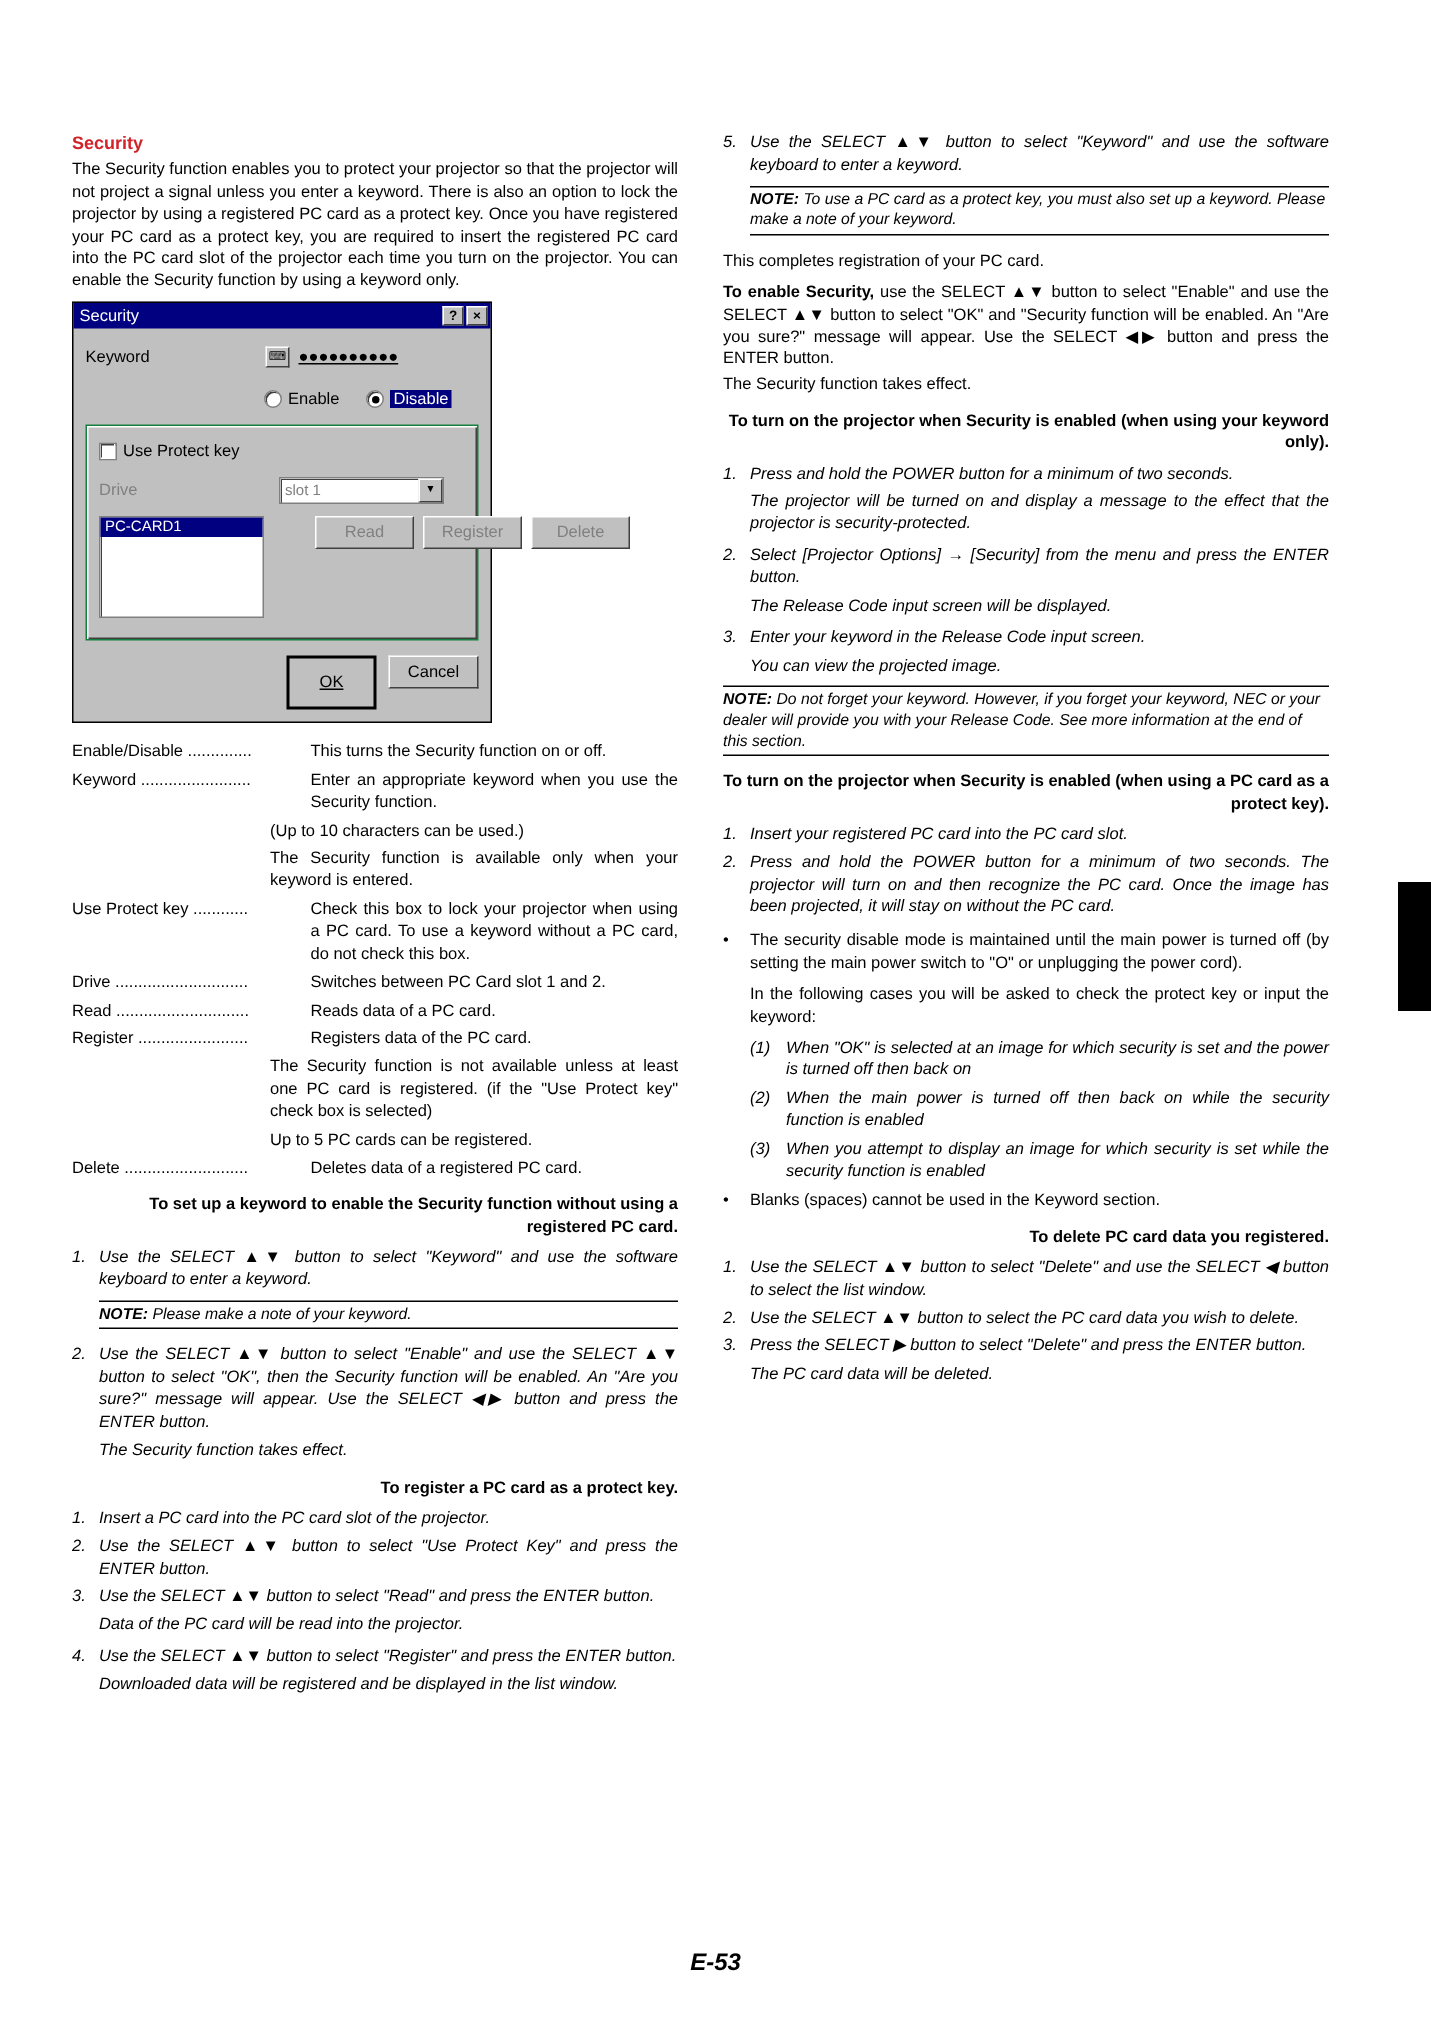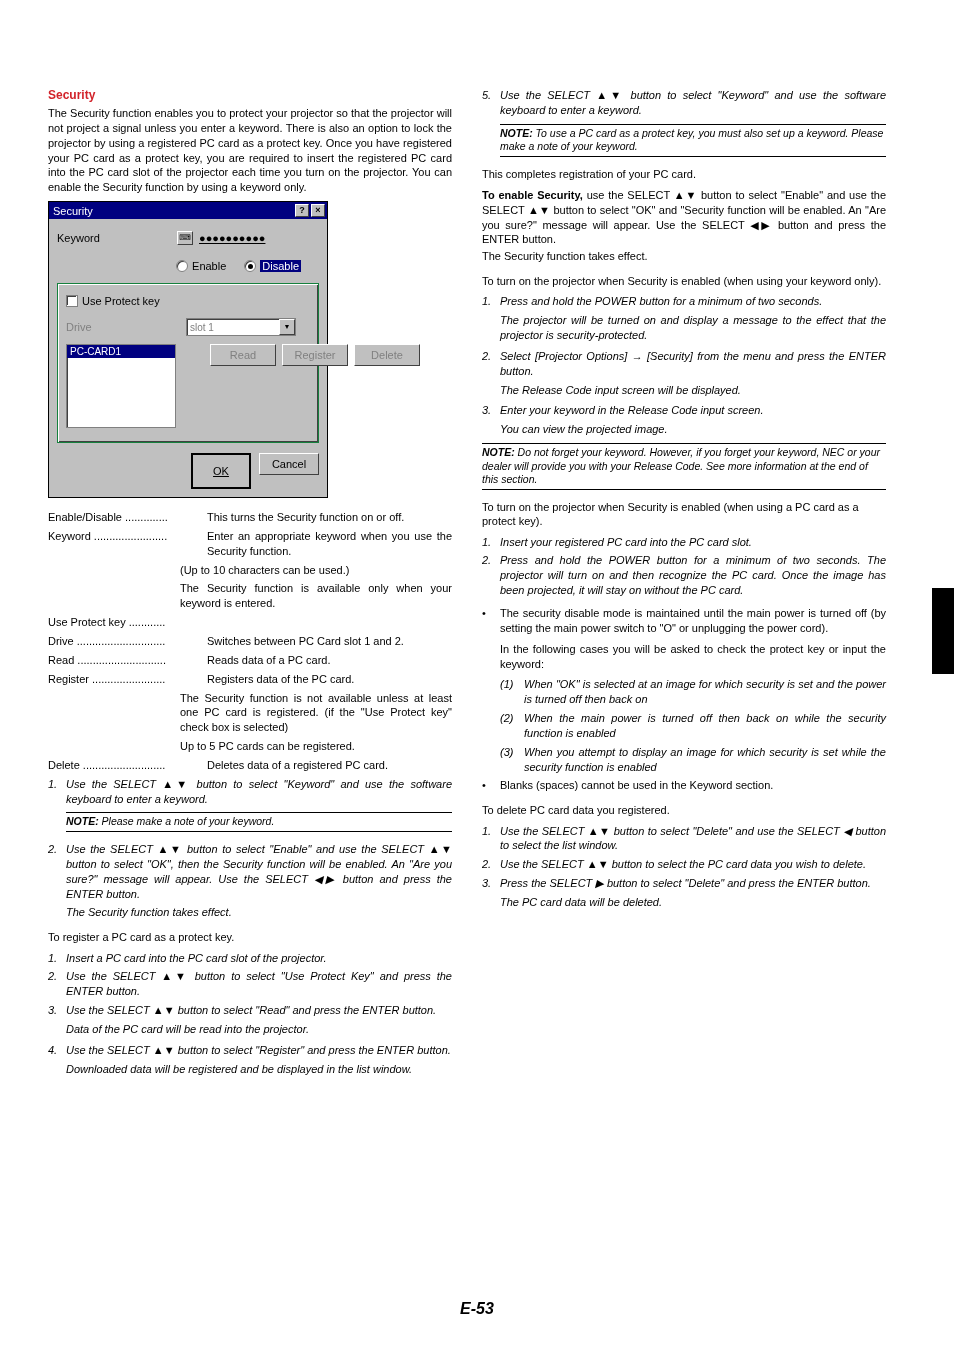--- a/index.html
+++ b/index.html
@@ -44,21 +44,21 @@
     line-height: 1.3;
   }
   .note-label { font-weight: bold; font-style: italic; }
   .defs { margin-top: 8px; }
   .def-row { display: flex; margin-bottom: 4px; line-height: 1.35; gap: 27px; }
   .def-term { width: 132px; flex-shrink: 0; position: relative; }
   .def-term::after { content: ""; }
   .def-desc { flex: 1; text-align: justify; }
   .def-cont { margin-left: 132px; margin-bottom: 4px; line-height: 1.35; text-align: justify; }
 
-  .section-head { font-weight: normal; margin: 10px 0 6px 0; line-height: 1.3; }
+  .section-head { font-weight: bold; margin: 10px 0 6px 0; line-height: 1.3; text-align: right; }
 
   ol.steps { list-style: none; margin-left: 0; }
   ol.steps > li { display: flex; margin-bottom: 4px; line-height: 1.35; text-align: justify; }
   ol.steps > li .num { width: 18px; flex-shrink: 0; font-style: italic; }
   ol.steps > li .txt { flex: 1; font-style: italic; }
   .step-sub { margin-left: 18px; font-style: italic; margin-bottom: 6px; line-height: 1.35; text-align: justify; }
 
   ul.bullets { list-style: none; }
   ul.bullets > li { display: flex; margin-bottom: 6px; line-height: 1.35; text-align: justify; }
   ul.bullets > li .b { width: 18px; flex-shrink: 0; }
@@ -145,21 +145,21 @@
     box-shadow: inset 1px 1px 0 #404040, inset -1px -1px 0 #fff;
     display: flex; align-items: center; justify-content: space-between;
     padding-left: 3px; color: #808080; font-size: 10px;
   }
   .drop .arrow {
     width: 16px; height: 16px; background: #c0c0c0;
     border: 1px solid #fff; border-right-color: #404040; border-bottom-color: #404040;
     text-align: center; font-size: 7px; line-height: 14px; color: #000;
   }
   .listbox {
-    width: 110px; height: 84px;
+    width: 110px; height: 68px;
     background: #fff;
     border: 1px solid #808080;
     box-shadow: inset 1px 1px 0 #404040, inset -1px -1px 0 #fff;
     font-size: 10px;
   }
   .listbox .sel { background: #000080; color: #fff; padding: 1px 3px; }
   .btn {
     height: 22px; min-width: 66px;
     background: #c0c0c0;
     border: 1px solid #fff;
@@ -261,20 +261,21 @@
           <span class="def-desc">This turns the Security function on or off.</span>
         </div>
       <div class="def-row">
           <span class="def-term">Keyword ........................</span>
           <span class="def-desc">Enter an appropriate keyword when you use the Security function.</span>
         </div>
       <div class="def-cont">(Up to 10 characters can be used.)</div>
       <div class="def-cont">The Security function is available only when your keyword is entered.</div>
       <div class="def-row">
           <span class="def-term">Use Protect key ............</span>
+          <span class="def-desc">Check this box to lock your projector when using a PC card. To use a keyword without a PC card, do not check this box.</span>
         </div>
       <div class="def-row">
           <span class="def-term">Drive .............................</span>
           <span class="def-desc">Switches between PC Card slot 1 and 2.</span>
         </div>
       <div class="def-row">
           <span class="def-term">Read .............................</span>
           <span class="def-desc">Reads data of a PC card.</span>
         </div>
       <div class="def-row">
@@ -282,20 +283,21 @@
           <span class="def-desc">Registers data of the PC card.</span>
         </div>
       <div class="def-cont">The Security function is not available unless at least one PC card is registered. (if the "Use Protect key" check box is selected)</div>
       <div class="def-cont">Up to 5 PC cards can be registered.</div>
       <div class="def-row">
           <span class="def-term">Delete ...........................</span>
           <span class="def-desc">Deletes data of a registered PC card.</span>
         </div>
     </div>
 
+    <div class="section-head">To set up a keyword to enable the Security function without using a registered PC card.</div>
     <ol class="steps">
       <li>
           <span class="num">1.</span>
           <span class="txt">Use the SELECT ▲▼ button to select "Keyword" and use the software keyboard to enter a keyword.</span>
         </li>
     </ol>
     <div class="note-block" style="margin-left:18px;">
       <span class="note-label">NOTE: </span><span>Please make a note of your keyword.</span>
     </div>
     <ol class="steps">

